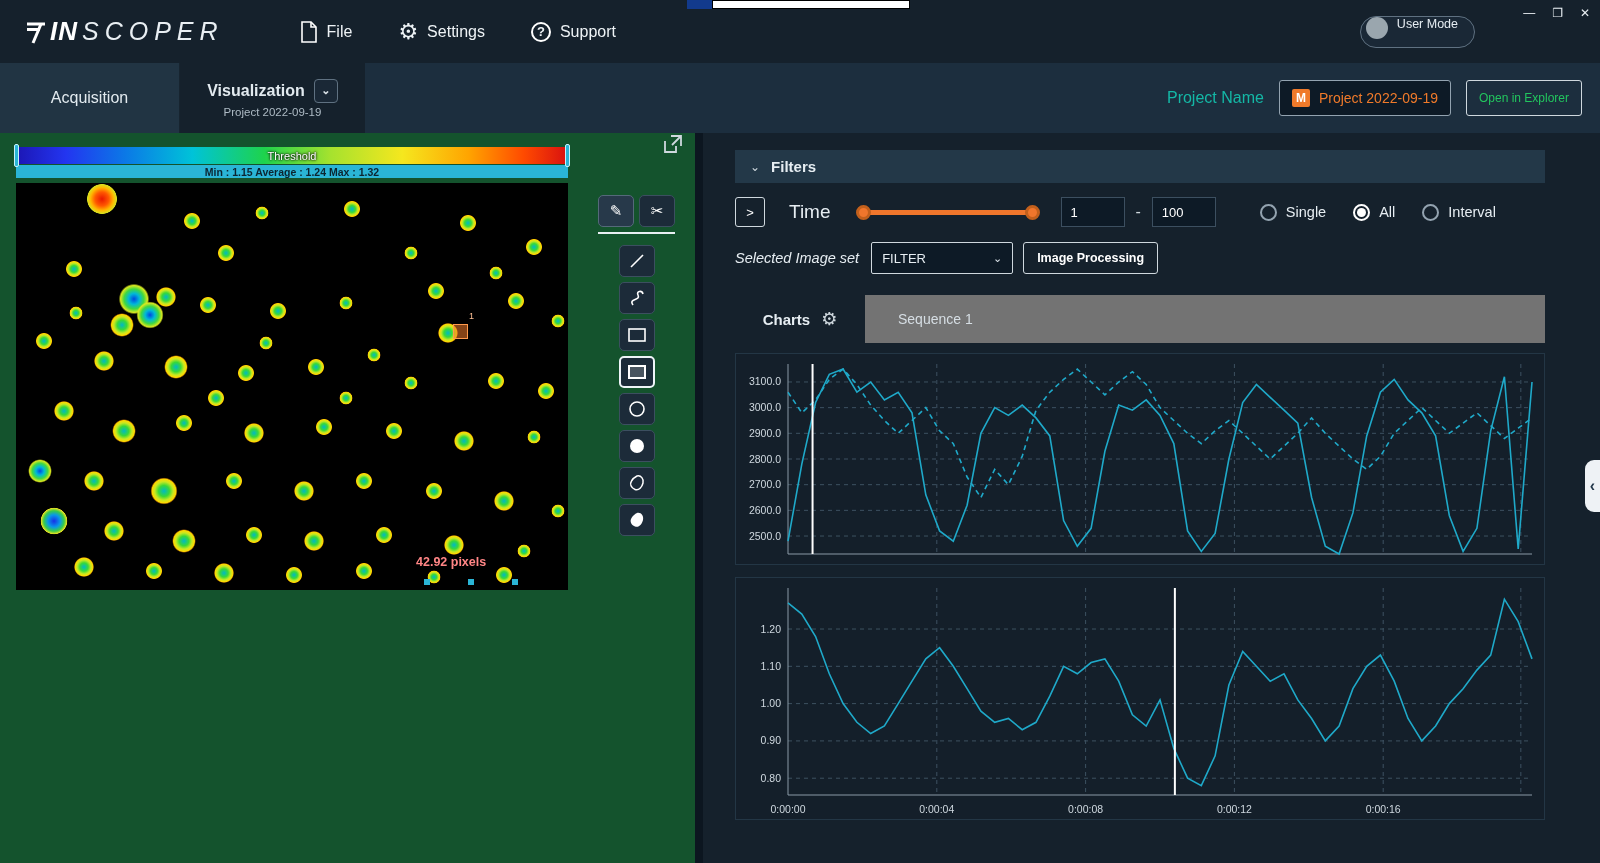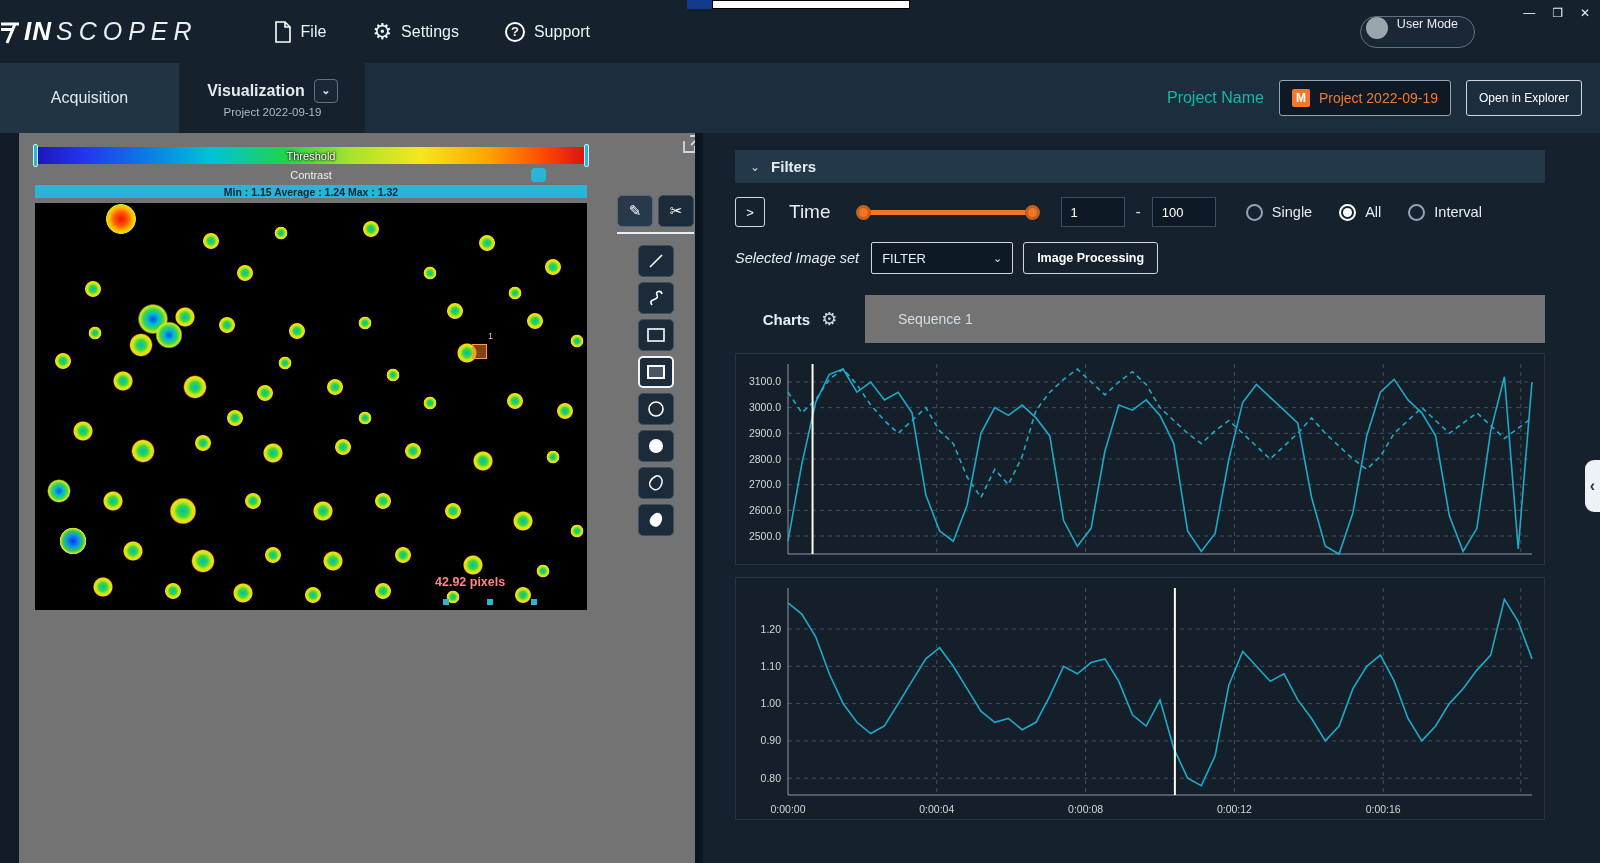--- a/index.html
+++ b/index.html
@@ -1,21 +1,21 @@
 <!DOCTYPE html>
 <html><head>
 <meta charset="utf-8">
 <style>
   * { margin:0; padding:0; box-sizing:border-box; }
   html,body { width:1600px; height:863px; overflow:hidden; background:#101b26;
     font-family:"Liberation Sans", sans-serif; color:#e6edf2; }
   body { position:relative; }
 
   
-  .topbar { height:63px; background:#15212c; display:flex; align-items:center; position:relative; }
+  .topbar { height:63px; background:#15212c; display:flex; align-items:center; padding-left:26px; position:relative; }
   .logo { display:flex; align-items:center; gap:4px; color:#fff; margin-right:30px; }
   .logo-in { font-size:26px; font-weight:bold; font-style:italic; letter-spacing:1px; }
   .logo-rest { font-size:25px; font-weight:normal; font-style:italic; letter-spacing:6px; color:#e9eff3; }
   .menu-item { display:flex; align-items:center; gap:9px; margin-left:46px; font-size:16px; color:#eef3f6; cursor:default; }
   .q-circle { width:20px; height:20px; border:2px solid #fff; border-radius:50%; display:flex; align-items:center; justify-content:center; font-size:13px; font-weight:bold; }
   .gear-big { font-size:22px; line-height:1; }
   .user-pill { margin-left:auto; margin-right:125px; display:flex; align-items:flex-start; gap:9px; height:32px; padding:0 16px 0 5px; border:1px solid #5f7181; border-radius:17px; background:#1a2836; }
   .user-knob { width:22px; height:22px; border-radius:50%; background:#9aa6ae; }
   .user-pill span.lbl { font-size:12.5px; color:#e6edf2; }
   .win-controls { position:absolute; right:10px; top:6px; display:flex; gap:17px; font-size:12px; color:#e9eff3; }
@@ -28,25 +28,25 @@
   .tab { width:180px; display:flex; align-items:center; justify-content:center; font-size:16px; color:#e2eaef; background:#213443; border-right:1px solid #17242f; cursor:default; }
   .tab.active { width:185px; background:#15212c; flex-direction:column; gap:3px; border-right:none; }
   .tab-title-row { display:flex; align-items:center; gap:9px; font-weight:bold; font-size:16px; }
   .tab-chevron-box { width:24px; height:24px; border:1px solid #5f7181; border-radius:4px; display:flex; align-items:center; justify-content:center; font-size:11px; color:#dfe7ec; background:#1a2836; }
   .tab-subtitle { font-size:11.5px; color:#aebbc5; }
   .project-area { margin-left:auto; display:flex; align-items:center; gap:15px; padding-right:18px; }
   .project-label { font-size:16px; color:#14b8a6; }
   .project-box { display:flex; align-items:center; gap:9px; height:36px; padding:0 12px; background:#0d1a26; border:1px solid #93a3b0; border-radius:3px; }
   .m-badge { width:18px; height:18px; background:#f07a2a; color:#fff; font-size:12px; font-weight:bold; display:flex; align-items:center; justify-content:center; border-radius:2px; }
   .project-value { color:#f07a2a; font-size:14px; }
-  .open-explorer { height:36px; padding:0 12px; border:1px solid #cfd8de; border-radius:3px; background:transparent; color:#ffffff; font-size:12px; display:flex; align-items:center; }
+  .open-explorer { height:36px; padding:0 12px; border:1px solid #cfd8de; border-radius:3px; background:transparent; color:#22c55e; font-size:12px; display:flex; align-items:center; }
 
   
   .main { display:flex; height:730px; }
-  .left-panel { width:697px; background:#737373; position:relative; padding:14px 0 0 16px;margin-left:19px; }
+  .left-panel { width:697px; background:#14532d; position:relative; padding:14px 0 0 16px; }
 
   .threshold-bar { width:552px; height:17px; position:relative; display:flex; align-items:center; justify-content:center; font-size:11px; color:#fff; text-shadow:0 0 3px #000,0 0 2px #000;
     background:linear-gradient(to right,#1c16b4 0%,#2335f0 9%,#0b7ae6 20%,#00c3d8 32%,#1ed34c 45%,#a6e22e 57%,#f5e71e 70%,#ffa400 82%,#ff4a00 92%,#d81010 100%); }
   .t-handle { position:absolute; top:-3px; width:5px; height:23px; background:#2ab5d6; border:1px solid #c8f1fc; border-radius:2px; }
   .t-handle.left { left:-2px; } .t-handle.right { right:-2px; }
   .contrast-row { width:552px; height:18px; position:relative; display:flex; align-items:center; justify-content:center; font-size:11px; color:#e8eef2; margin-top:2px; }
   .contrast-handle { position:absolute; left:496px; top:2px; width:15px; height:14px; background:#2ab5d6; border-radius:4px; }
   .stats-strip { width:552px; height:13px; margin-top:1px; background:#2ab5d6; color:#0c2531; font-size:10.5px; font-weight:bold; display:flex; align-items:center; justify-content:center; }
 
   .viewer { width:552px; height:407px; background:#000; margin-top:5px; position:relative; }
@@ -77,21 +77,21 @@
   .filters-title { font-weight:bold; font-size:15px; }
 
   .filter-row1 { margin-top:13px; display:flex; align-items:center; height:32px; }
   .expand-right-btn { width:30px; height:30px; border:1px solid #cfd8de; border-radius:3px; background:transparent; color:#fff; font-size:13px; display:flex; align-items:center; justify-content:center; }
   .time-label { margin:0 28px 0 24px; font-size:19px; }
   .slider { width:178px; height:5px; background:#f0762c; border-radius:3px; position:relative; }
   .slider-handle { position:absolute; top:-5px; width:15px; height:15px; border-radius:50%; background:#f0762c; border:3px solid #c2601c; }
   .slider-handle.left { left:-3px; } .slider-handle.right { right:-3px; }
   .range-input { width:64px; height:30px; margin-left:24px; background:#0d1a26; border:1px solid #3c4f60; color:#fff; font-size:13px; padding:0 9px; }
   .range-sep { margin:0 11px; color:#cfd8de; }
-  .radio-group { display:flex; align-items:center; margin-left:30px; gap:27px; }
+  .radio-group { display:flex; align-items:center; margin-left:44px; gap:27px; }
   .radio { display:flex; align-items:center; gap:9px; font-size:14.5px; cursor:default; }
   .radio-circle { width:17px; height:17px; border-radius:50%; border:2px solid #93a3b0; position:relative; flex:none; }
   .radio.checked .radio-circle { border-color:#fff; }
   .radio.checked .radio-circle::after { content:""; position:absolute; inset:2px; border-radius:50%; background:#fff; }
 
   .filter-row2 { margin-top:14px; display:flex; align-items:center; }
   .image-set-label { font-size:14.5px; margin-right:12px;font-style:italic; }
   .dropdown { width:142px; height:32px; background:#0d1a26; border:1px solid #cfd8de; border-radius:2px; display:flex; align-items:center; justify-content:space-between; padding:0 10px; font-size:13px; }
   .dropdown .dd-chev { font-size:11px; color:#dfe7ec; }
   .image-processing-btn { height:32px; margin-left:10px; padding:0 13px; border:1px solid #cfd8de; border-radius:3px; background:transparent; color:#fff; font-size:12.5px; font-weight:bold; display:flex; align-items:center; }
@@ -178,24 +178,20 @@
 <div class="main">
 
   <section class="left-panel">
 
     <div class="threshold-bar">
       <span>Threshold</span>
       <span class="t-handle left"></span>
       <span class="t-handle right"></span>
     </div>
 
-    <div class="contrast-row">
-      <span>Contrast</span>
-      <span class="contrast-handle"></span>
-    </div>
 
     <div class="stats-strip">Min : 1.15 Average : 1.24 Max : 1.32</div>
 
     <div class="viewer">
       <svg class="cells" width="552" height="407">
         <defs>
           <radialGradient id="grad-g">
             <stop offset="0%" stop-color="#00b8c8"></stop>
               <stop offset="40%" stop-color="#38d838"></stop>
             <stop offset="68%" stop-color="#c8e820"></stop>

